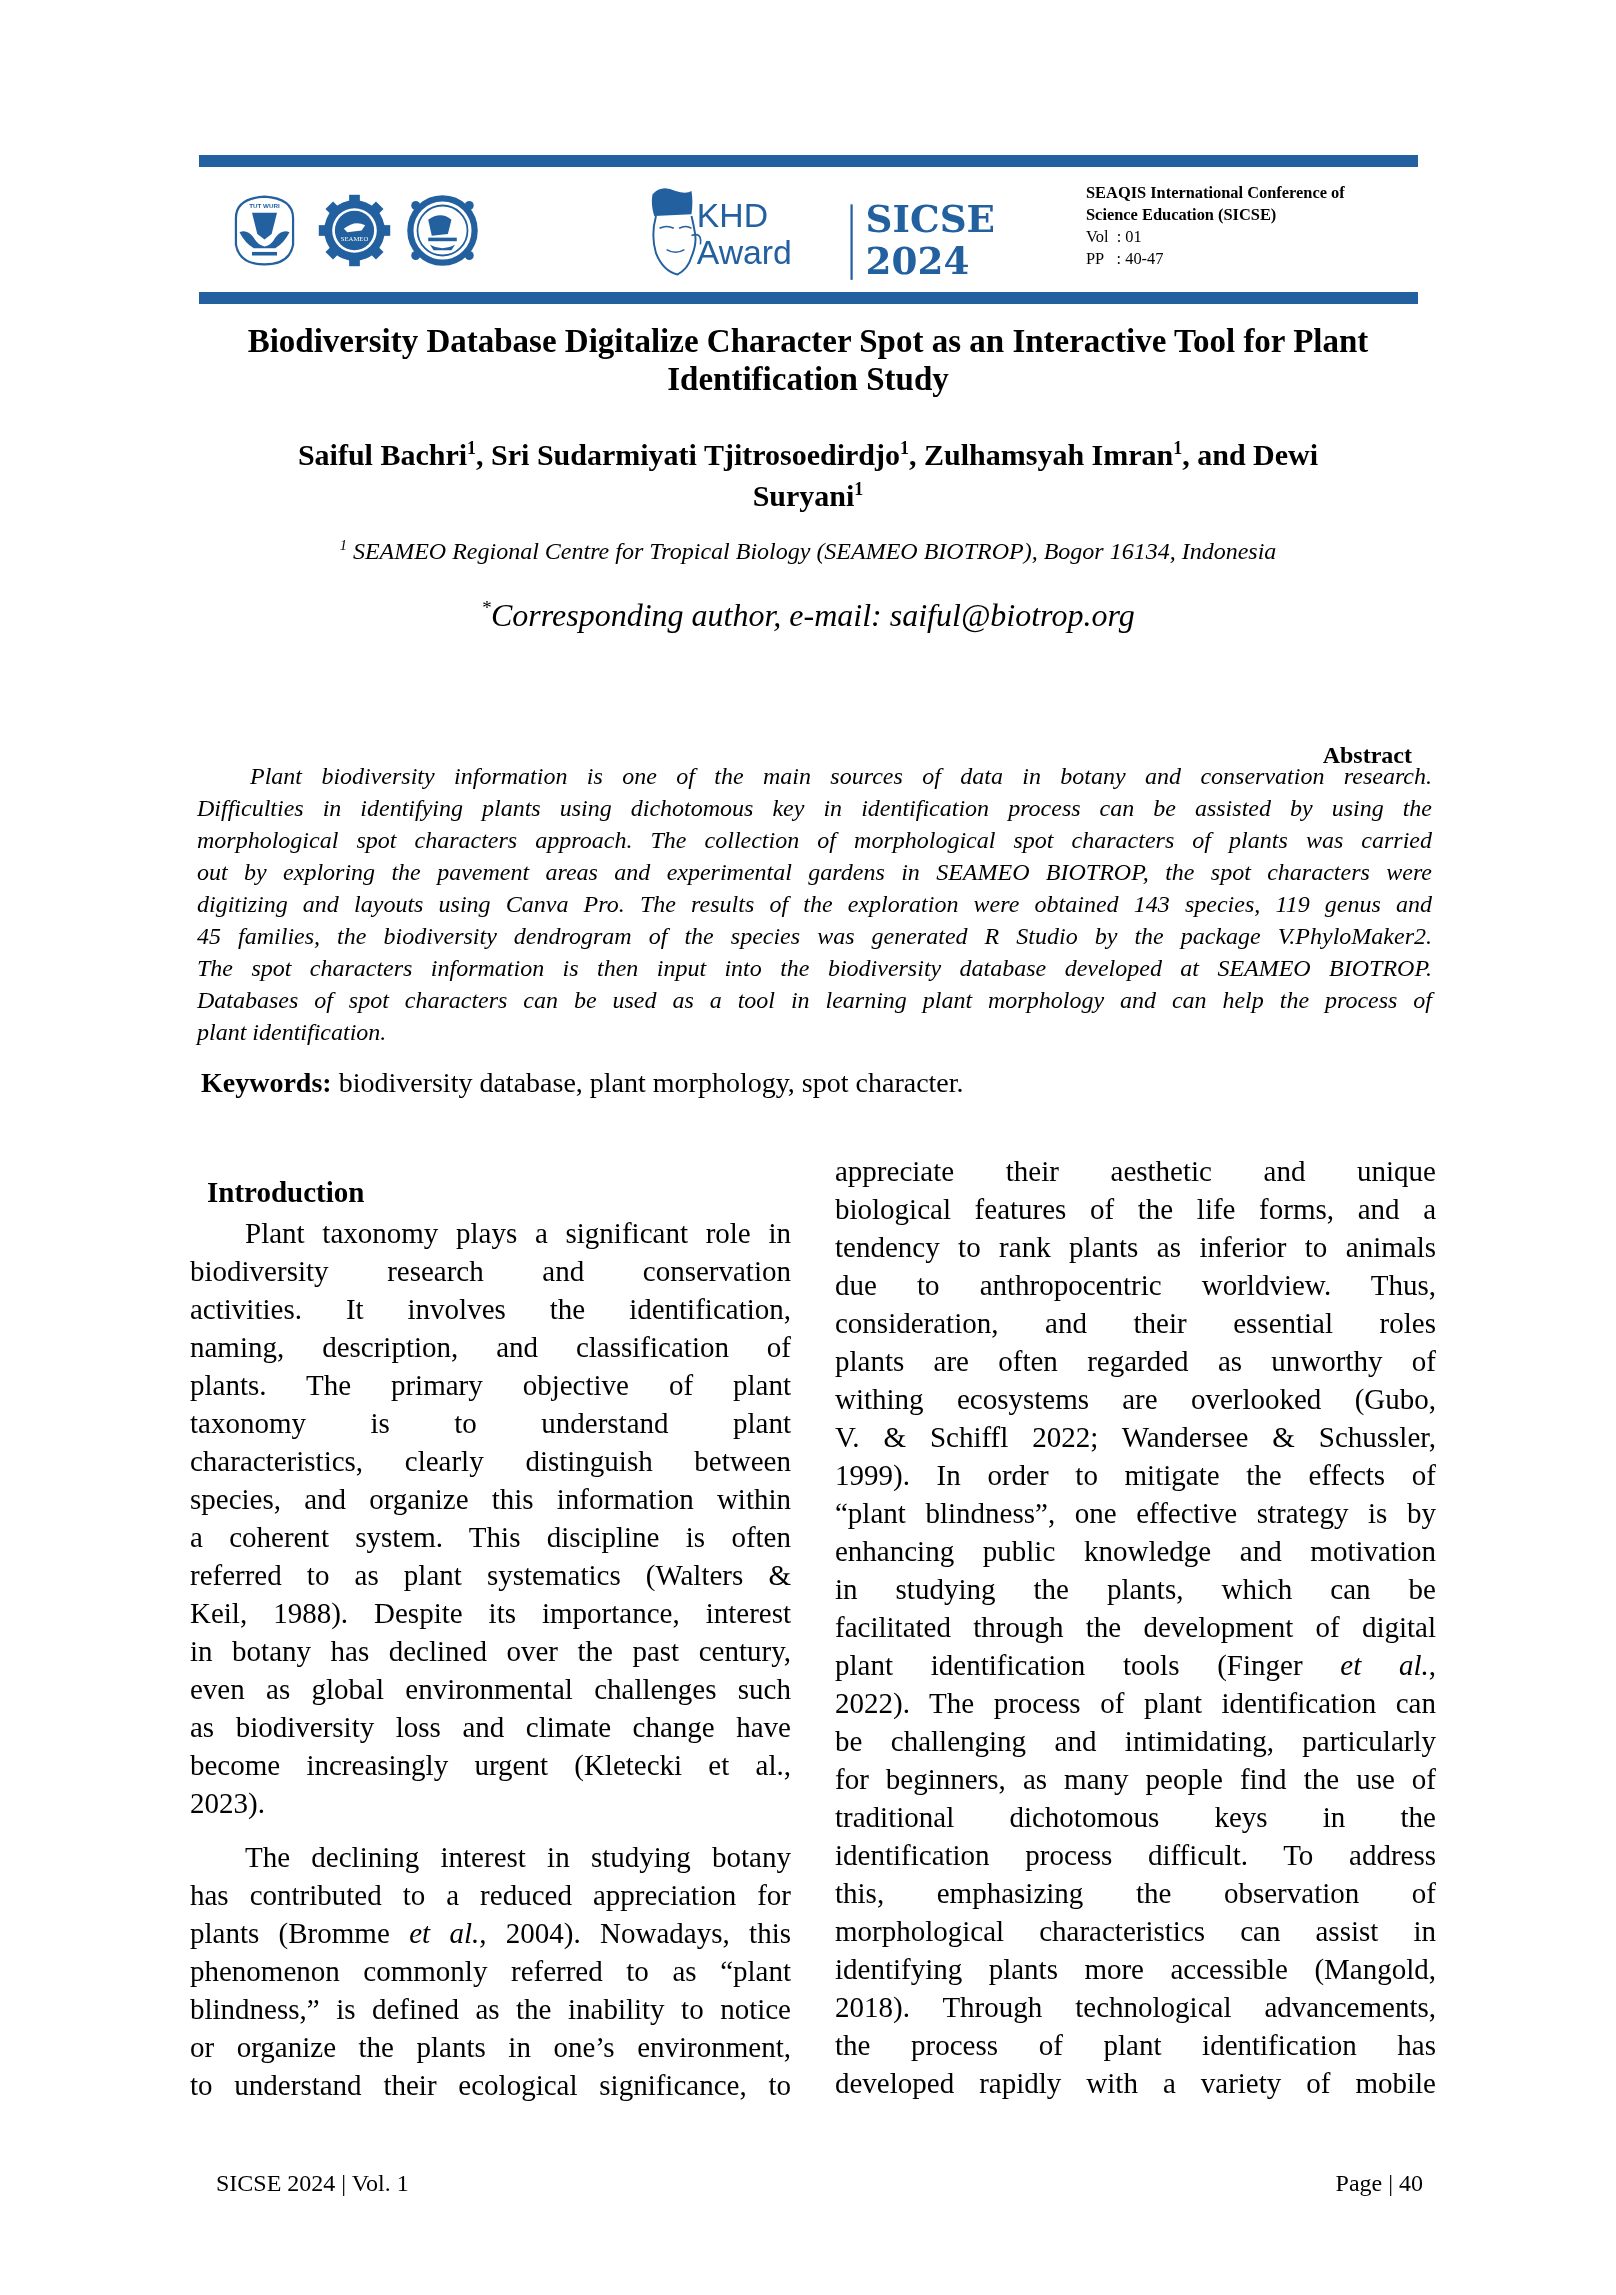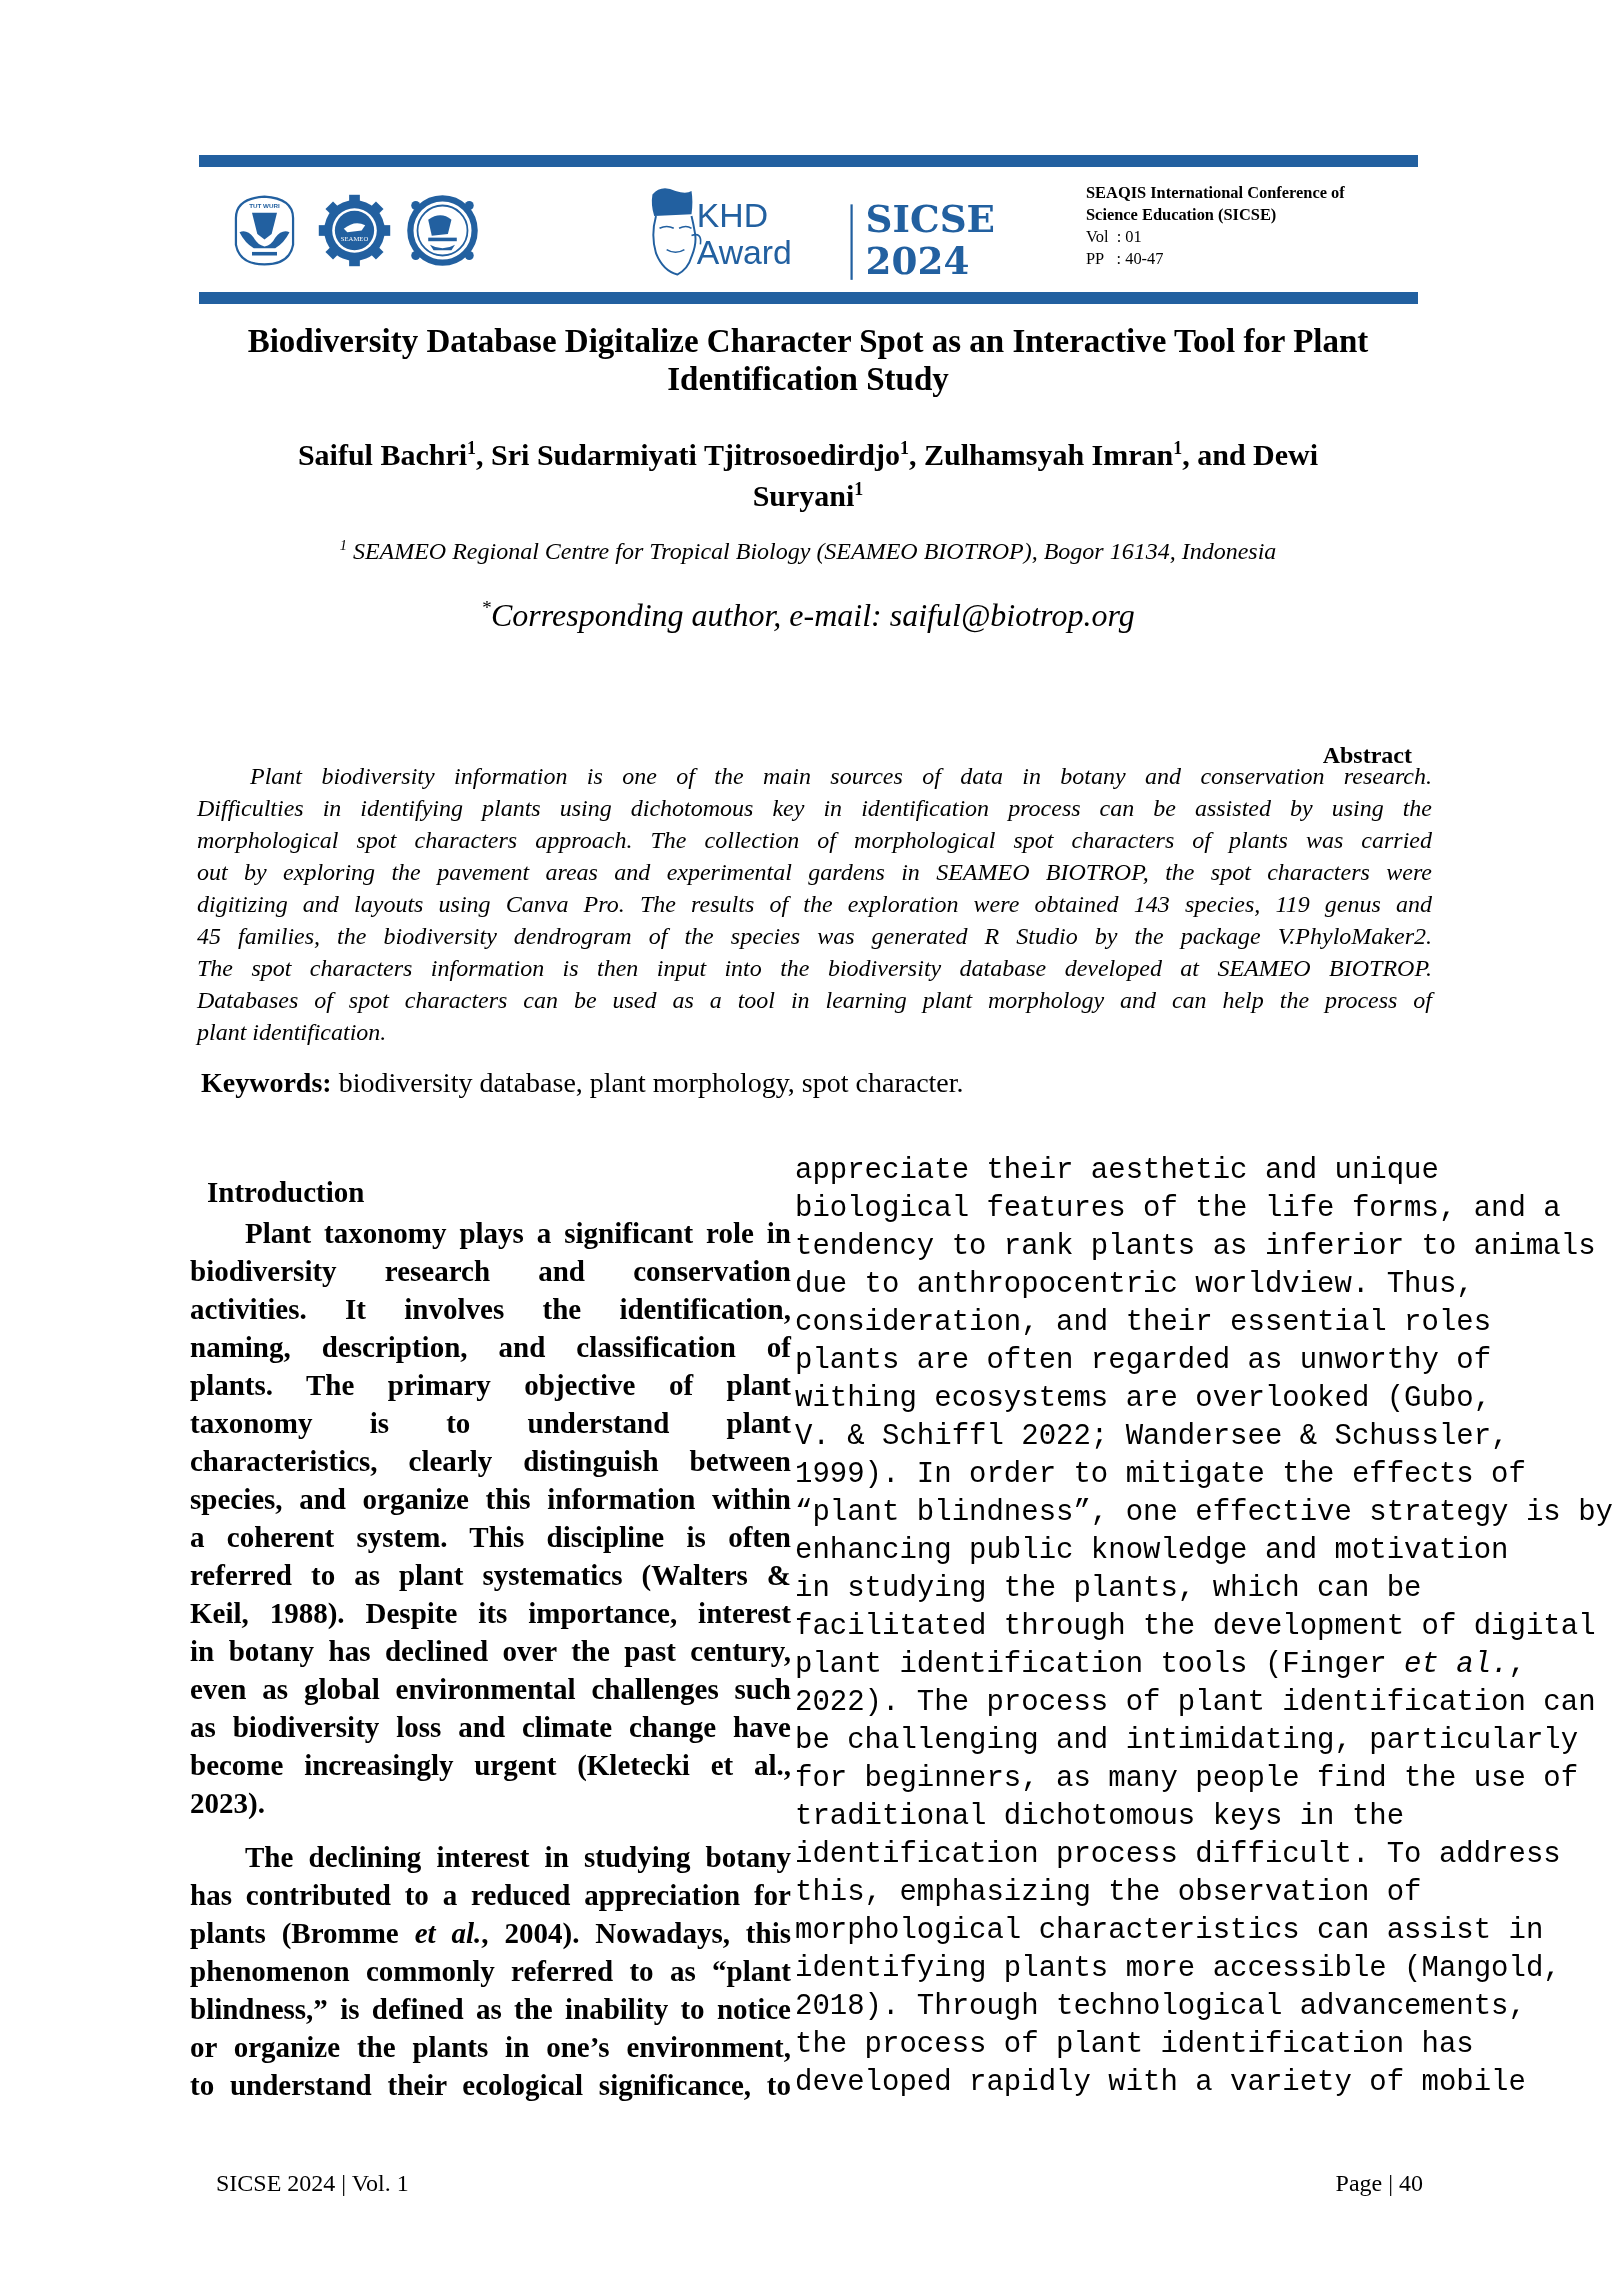--- a/index.html
+++ b/index.html
@@ -22,22 +22,22 @@
   .abs-head { position:absolute; left:204px; width:1208px; top:740px; text-align:right;
               font-weight:bold; font-size:24px; line-height:30px; }
   .abstract { position:absolute; left:197px; width:1235px; top:760px; }
   .abstract .ln { font-style:italic; font-size:24px; line-height:32px; height:32px;
                   white-space:nowrap; text-align:justify; text-align-last:justify; }
   .abstract .ln.first { padding-left:53px; }
   .abstract .ln.last { text-align-last:left; }
   .keywords { position:absolute; left:201px; top:1068px; font-size:28px; line-height:30px; }
   .keywords b { font-weight:bold; }
   .col { position:absolute; width:601px; }
-  .col.left { left:190px; top:1214px;font-weight:bold; }
-  .col.right { left:795px; top:1152px;font-family:Liberation Mono, monospace; }
+  .col.left { left:190px; top:1214px; }
+  .col.right { left:835px; top:1152px; }
   .col .ln { font-size:29px; line-height:38px; height:38px; white-space:nowrap;
              text-align:justify; text-align-last:justify; overflow:visible; }
   .col .ln.indent { padding-left:55px; }
   .col .ln.last { text-align-last:left; }
   .col .gap { height:16px; }
   .intro-head { position:absolute; left:207px; top:1174px; font-weight:bold; font-size:29px; line-height:36px; }
   .footer-left { position:absolute; left:216px; top:2168px; font-size:24px; line-height:30px; }
   .footer-right { position:absolute; right:194px; top:2168px; font-size:24px; line-height:30px; }
   i.it { font-style:italic; }
 </style>

